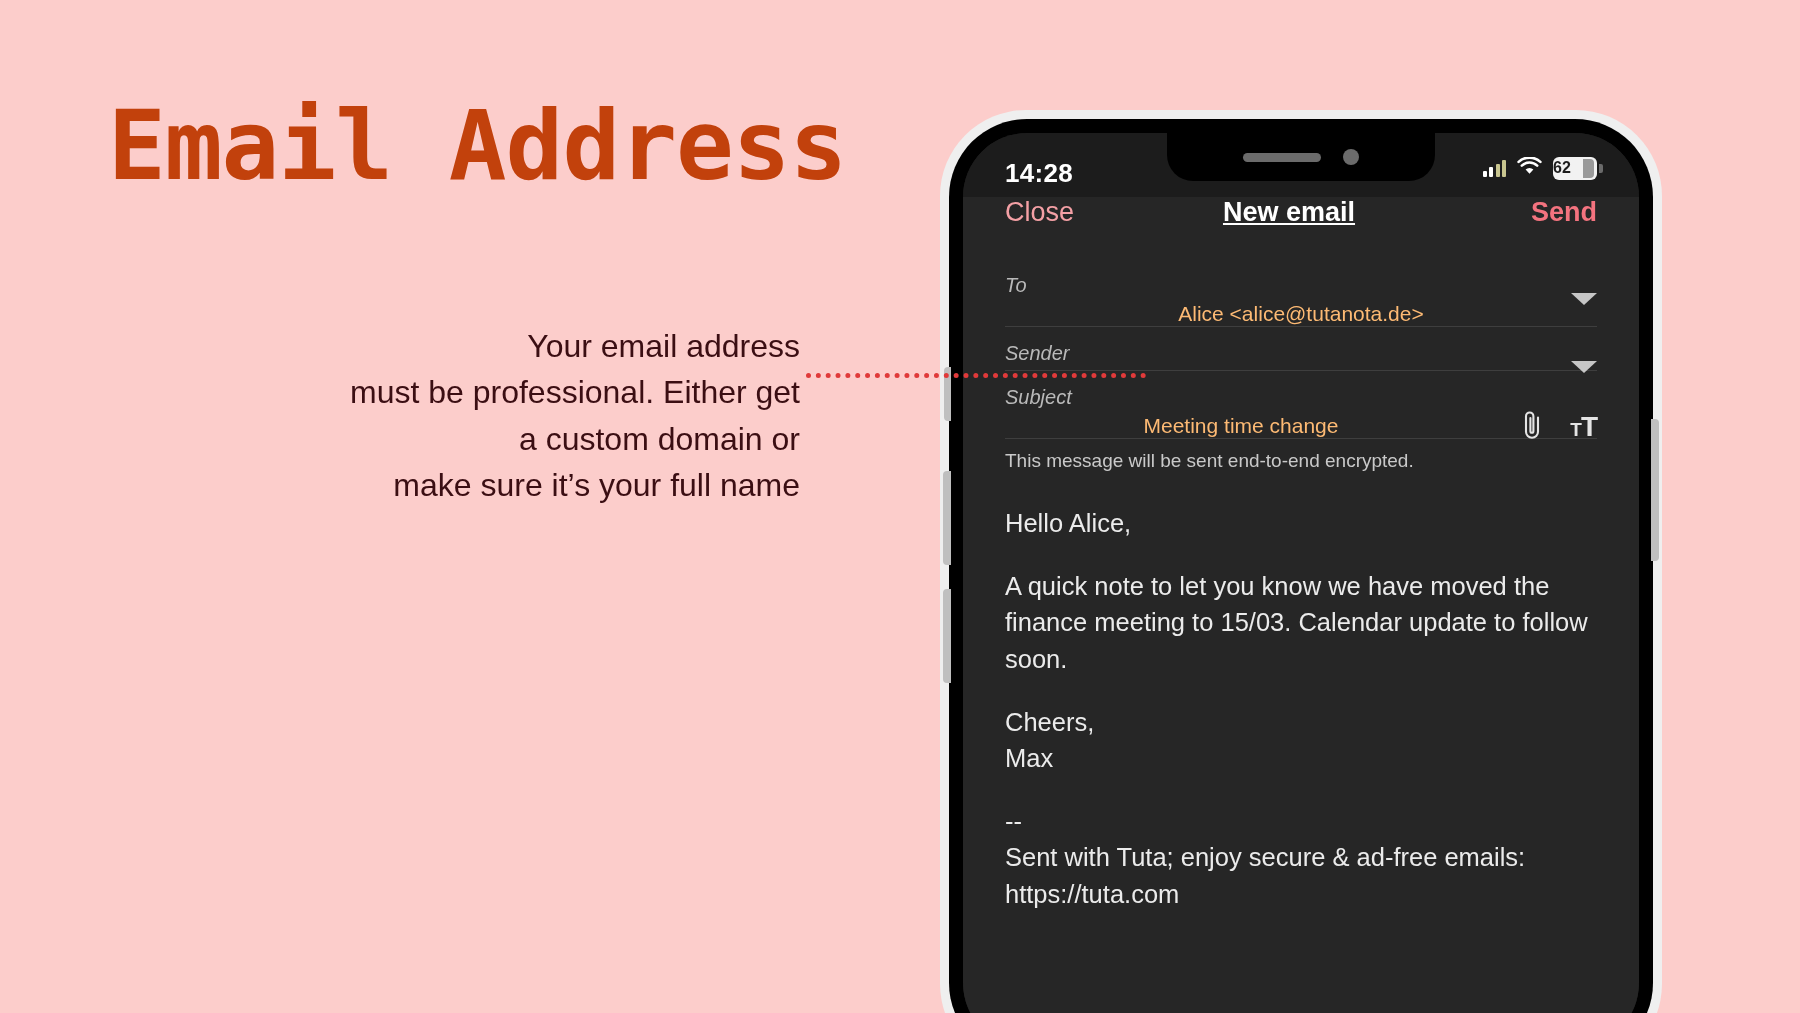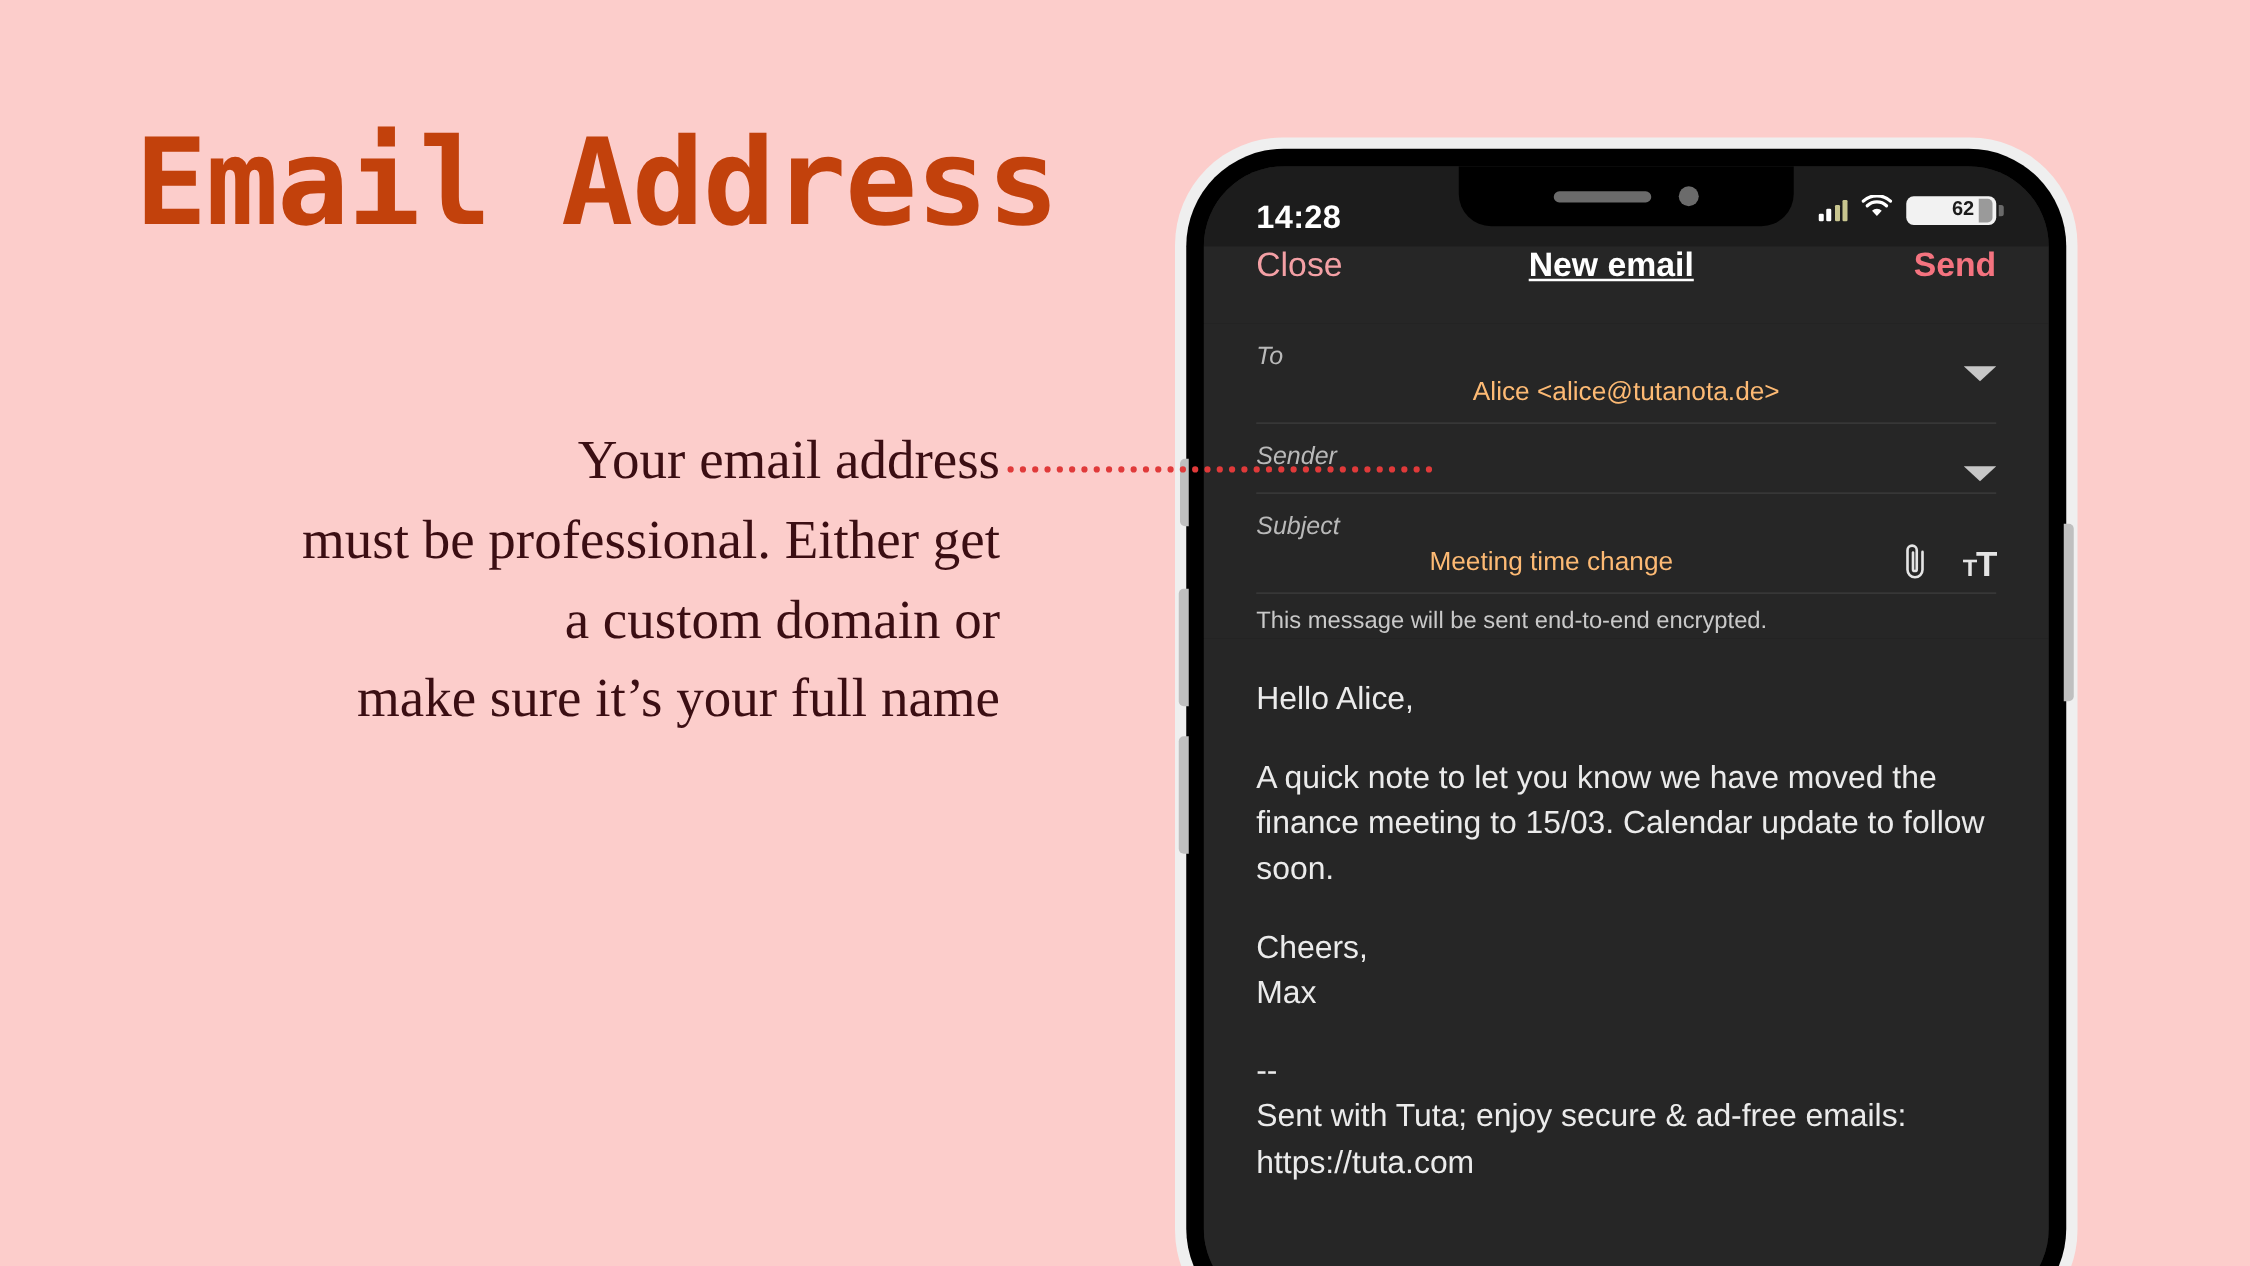--- a/index.html
+++ b/index.html
@@ -25,27 +25,27 @@
     font-weight: 700;
     letter-spacing: -1px;
     color: #c2410c;
     white-space: pre;
     line-height: 1.05;
   }
 
   #caption {
     position: absolute;
     left: 60px;
-    top: 336px;
+    top: 323px;
     width: 740px;
     text-align: right;
-    font-size: 44px;
+    font-size: 32px;
     line-height: 1.45;
     color: #3b0e13;
-    font-family: Liberation Serif, serif;
+    font-family: Liberation Sans, sans-serif;
   }
   #caption .cap-line { display: block; white-space: pre; }
 
   
   #leader-line {
     position: absolute;
     left: 806px;
     top: 373px;
     width: 340px;
     height: 6px;
@@ -166,23 +166,22 @@
   .battery-body {
     width: 44px;
     height: 23px;
     border-radius: 6px;
     background: #f2f2f2;
     color: #1c1c1c;
     font-size: 16px;
     font-weight: 700;
     display: flex;
     align-items: center;
-    justify-content: center;
-    position: relative;
-    padding-left: 28px;
+    justify-content: flex-start;
+    position: relative;
   }
   .battery-body::after {
     content: "";
     position: absolute;
     right: 3px;
     top: 2px;
     bottom: 2px;
     width: 11px;
     background: #9a9a9a;
     border-radius: 0 4px 4px 0;
@@ -211,21 +210,20 @@
   #btn-send  { color: #f4737f; font-size: 27px; font-weight: 700; margin-left: 27px; }
 
   
   #compose {
     background: #262626;
     padding: 0 42px;
   }
   .field {
     position: relative;
     padding-top: 15px;
-    padding-bottom: 12px;
     border-bottom: 1px solid #3e3e3e;
   }
   .field-label {
     font-size: 20px;
     font-style: italic;
     color: #b9b9b9;
     margin-bottom: 5px;
     display: block;
   }
   .field-value {

